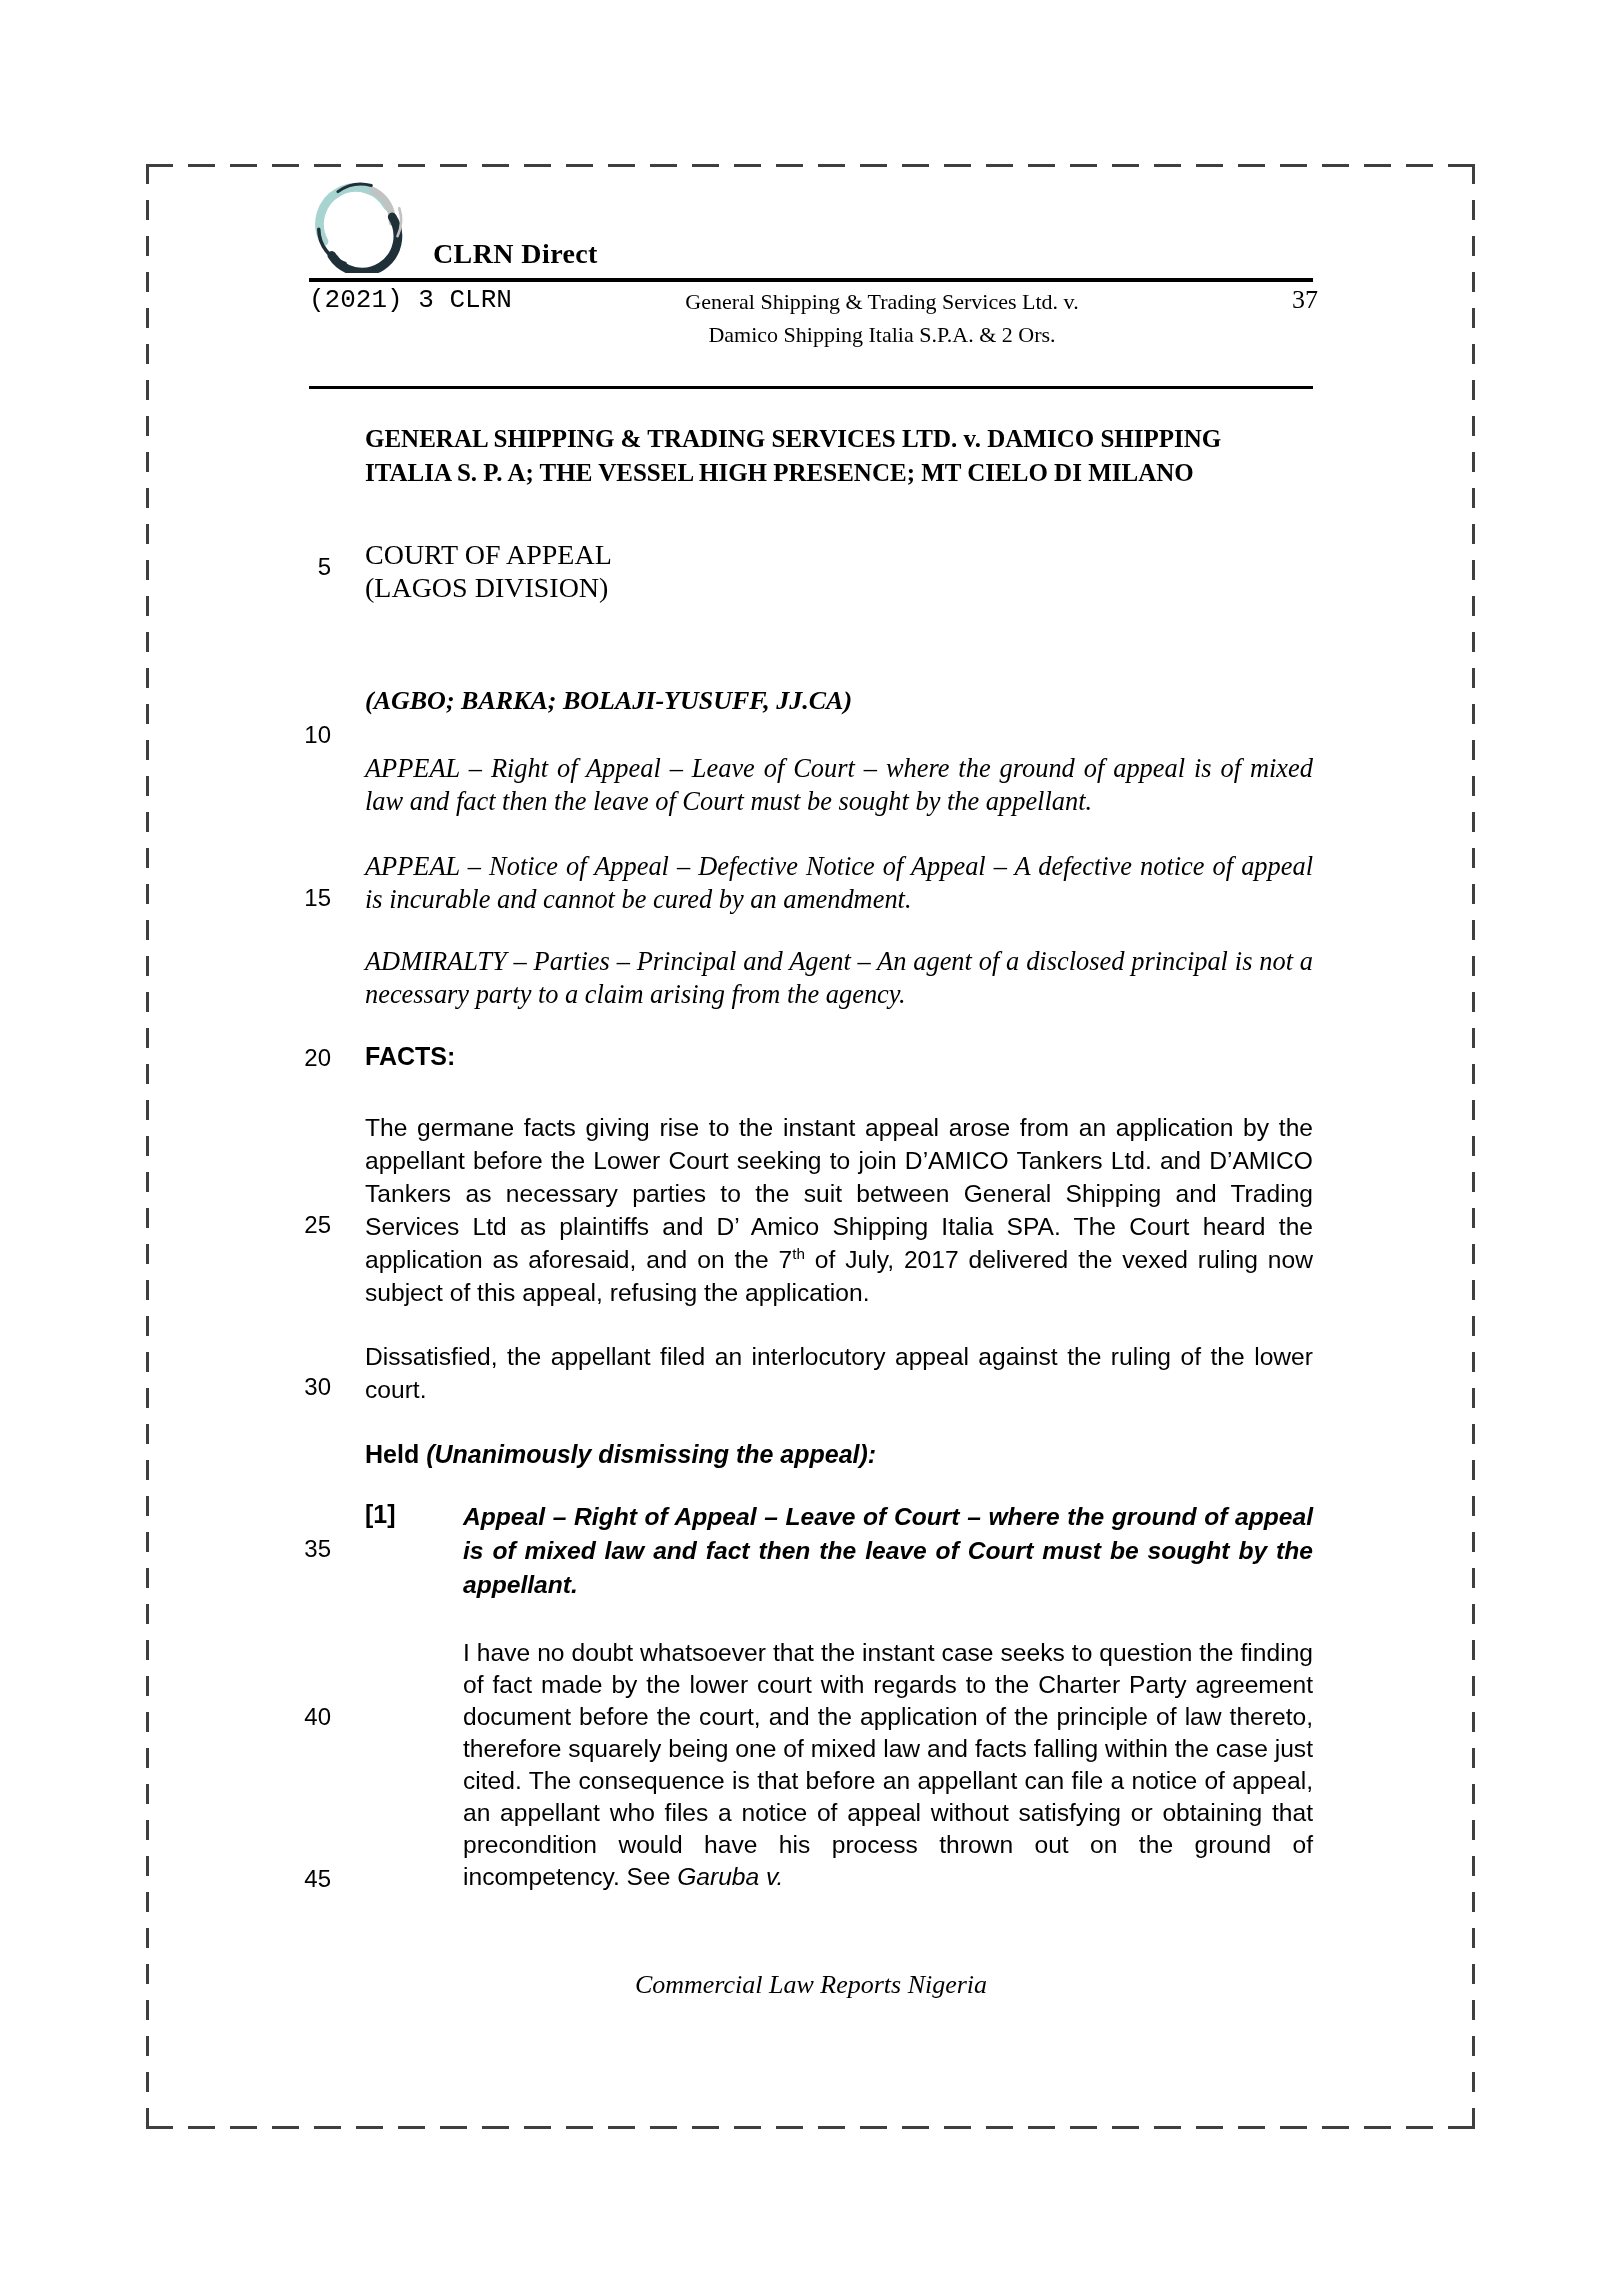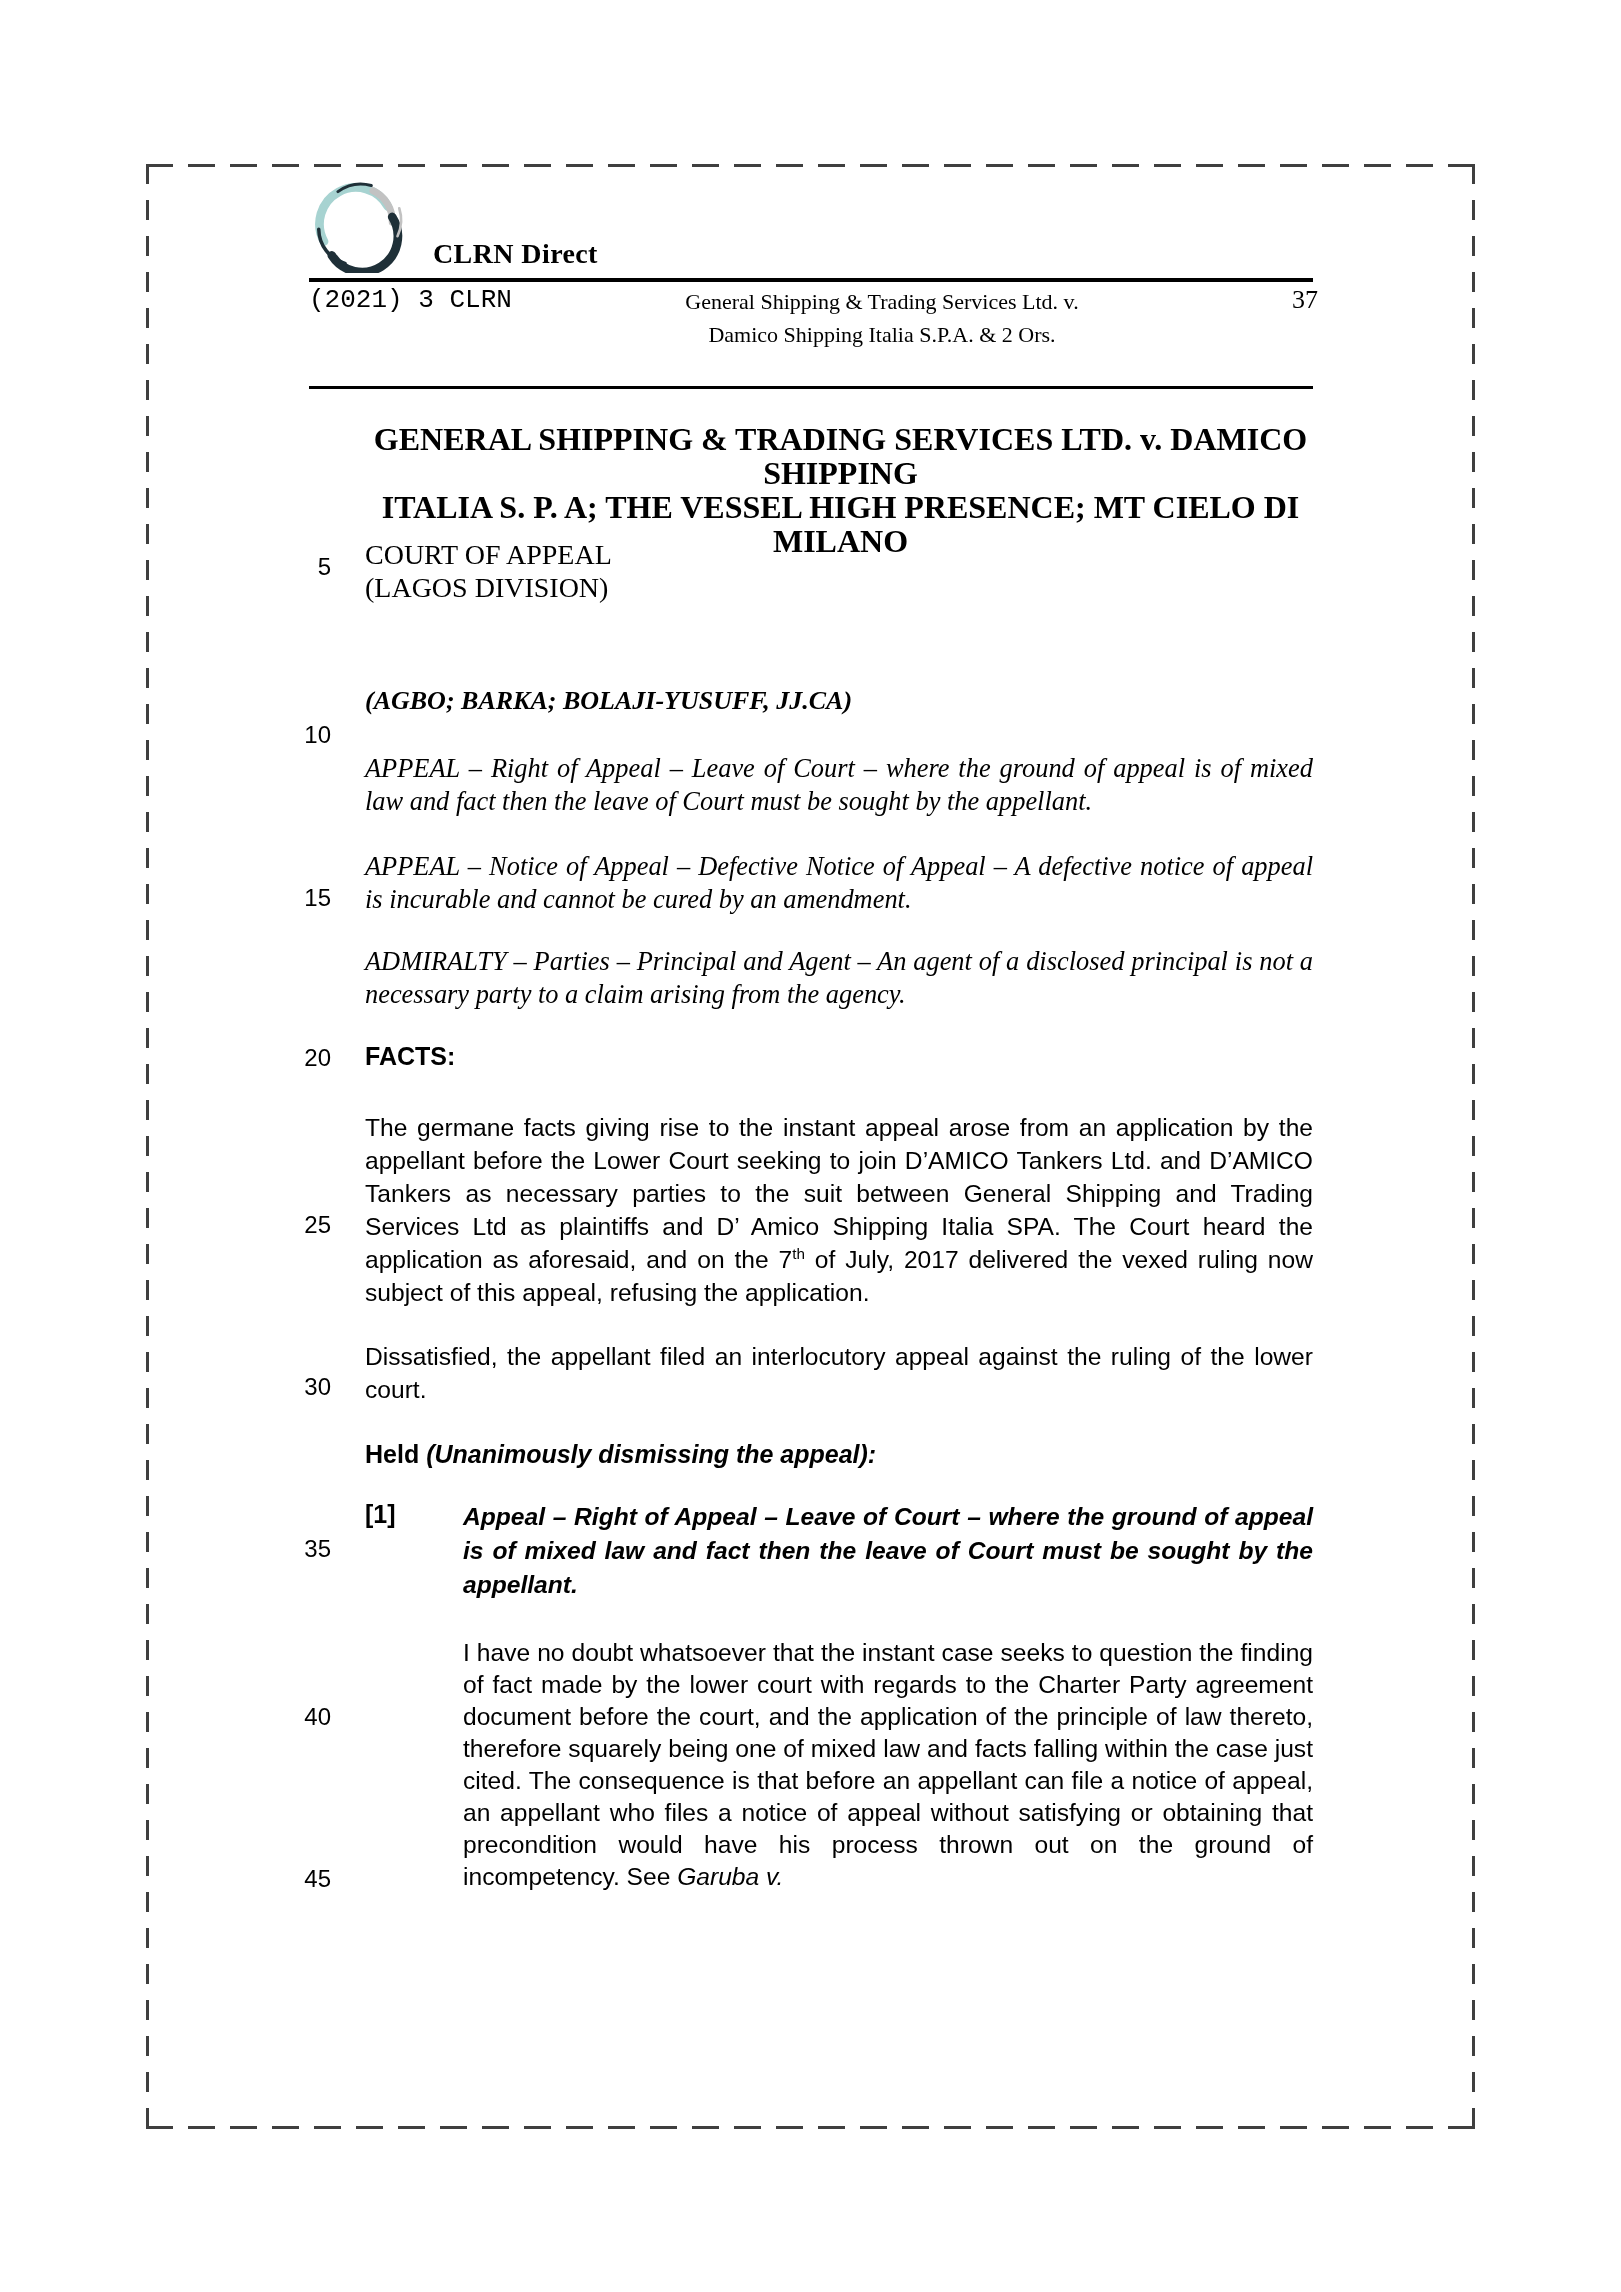--- a/index.html
+++ b/index.html
@@ -26,21 +26,21 @@
   
   .logo { left: 306px; top: 182px; width: 106px; height: 91px; }
   .brand { left: 433px; top: 238px; font-size: 28px; font-weight: bold; letter-spacing: 0.4px; }
   .rule1 { left: 309px; top: 278px; width: 1004px; height: 3.6px; background: #000; }
   .rule2 { left: 309px; top: 386px; width: 1004px; height: 2.7px; background: #000; }
   .hdr-vol  { left: 309px; top: 285px; font-size: 26px; font-family: Liberation Mono, monospace; }
   .hdr-case { left: 537px; top: 285px; width: 690px; text-align: center; font-size: 22px; line-height: 33px; }
   .hdr-page { left: 1223px; top: 285px; width: 95px; text-align: right; font-size: 26px; }
 
   
-  .title { left: 365px; top: 422px; width: 951px; font-size: 32px; font-weight: bold; line-height: 34px; text-align: center; }
+  .title { left: 365px; top: 422px; width: 951px; font-size: 25px; font-weight: bold; line-height: 34px; }
   .court { left: 365px; top: 520px; font-size: 28px; line-height: 33px; margin-top: 18px; }
   .caseno { left: 365px; top: 586px; width: 951px; text-align: right; font-size: 27px; line-height: 33px; }
   .judges { left: 365px; top: 686px; font-size: 26px; font-weight: bold; font-style: italic; }
 
   .headnote { left: 365px; width: 948px; font-style: italic; font-size: 26.4px;
     line-height: 33px; text-align: justify; }
   .hn1 { top: 752px; } .hn2 { top: 850px; } .hn3 { top: 945px; }
 
   .sans { font-family: "Liberation Sans", sans-serif; }
   .facts-heading { left: 365px; top: 1042px; font-size: 25px; font-weight: bold; }
@@ -123,15 +123,16 @@
   <div class="linenum" style="top:553px">5</div>
   <div class="linenum" style="top:721px">10</div>
   <div class="linenum" style="top:884px">15</div>
   <div class="linenum" style="top:1044px">20</div>
   <div class="linenum" style="top:1211px">25</div>
   <div class="linenum" style="top:1373px">30</div>
   <div class="linenum" style="top:1535px">35</div>
   <div class="linenum" style="top:1703px">40</div>
   <div class="linenum" style="top:1865px">45</div>
 
+  <div class="abs footer">Commercial Law Reports Nigeria</div>
 
 </div>
 
 
 </body></html>

